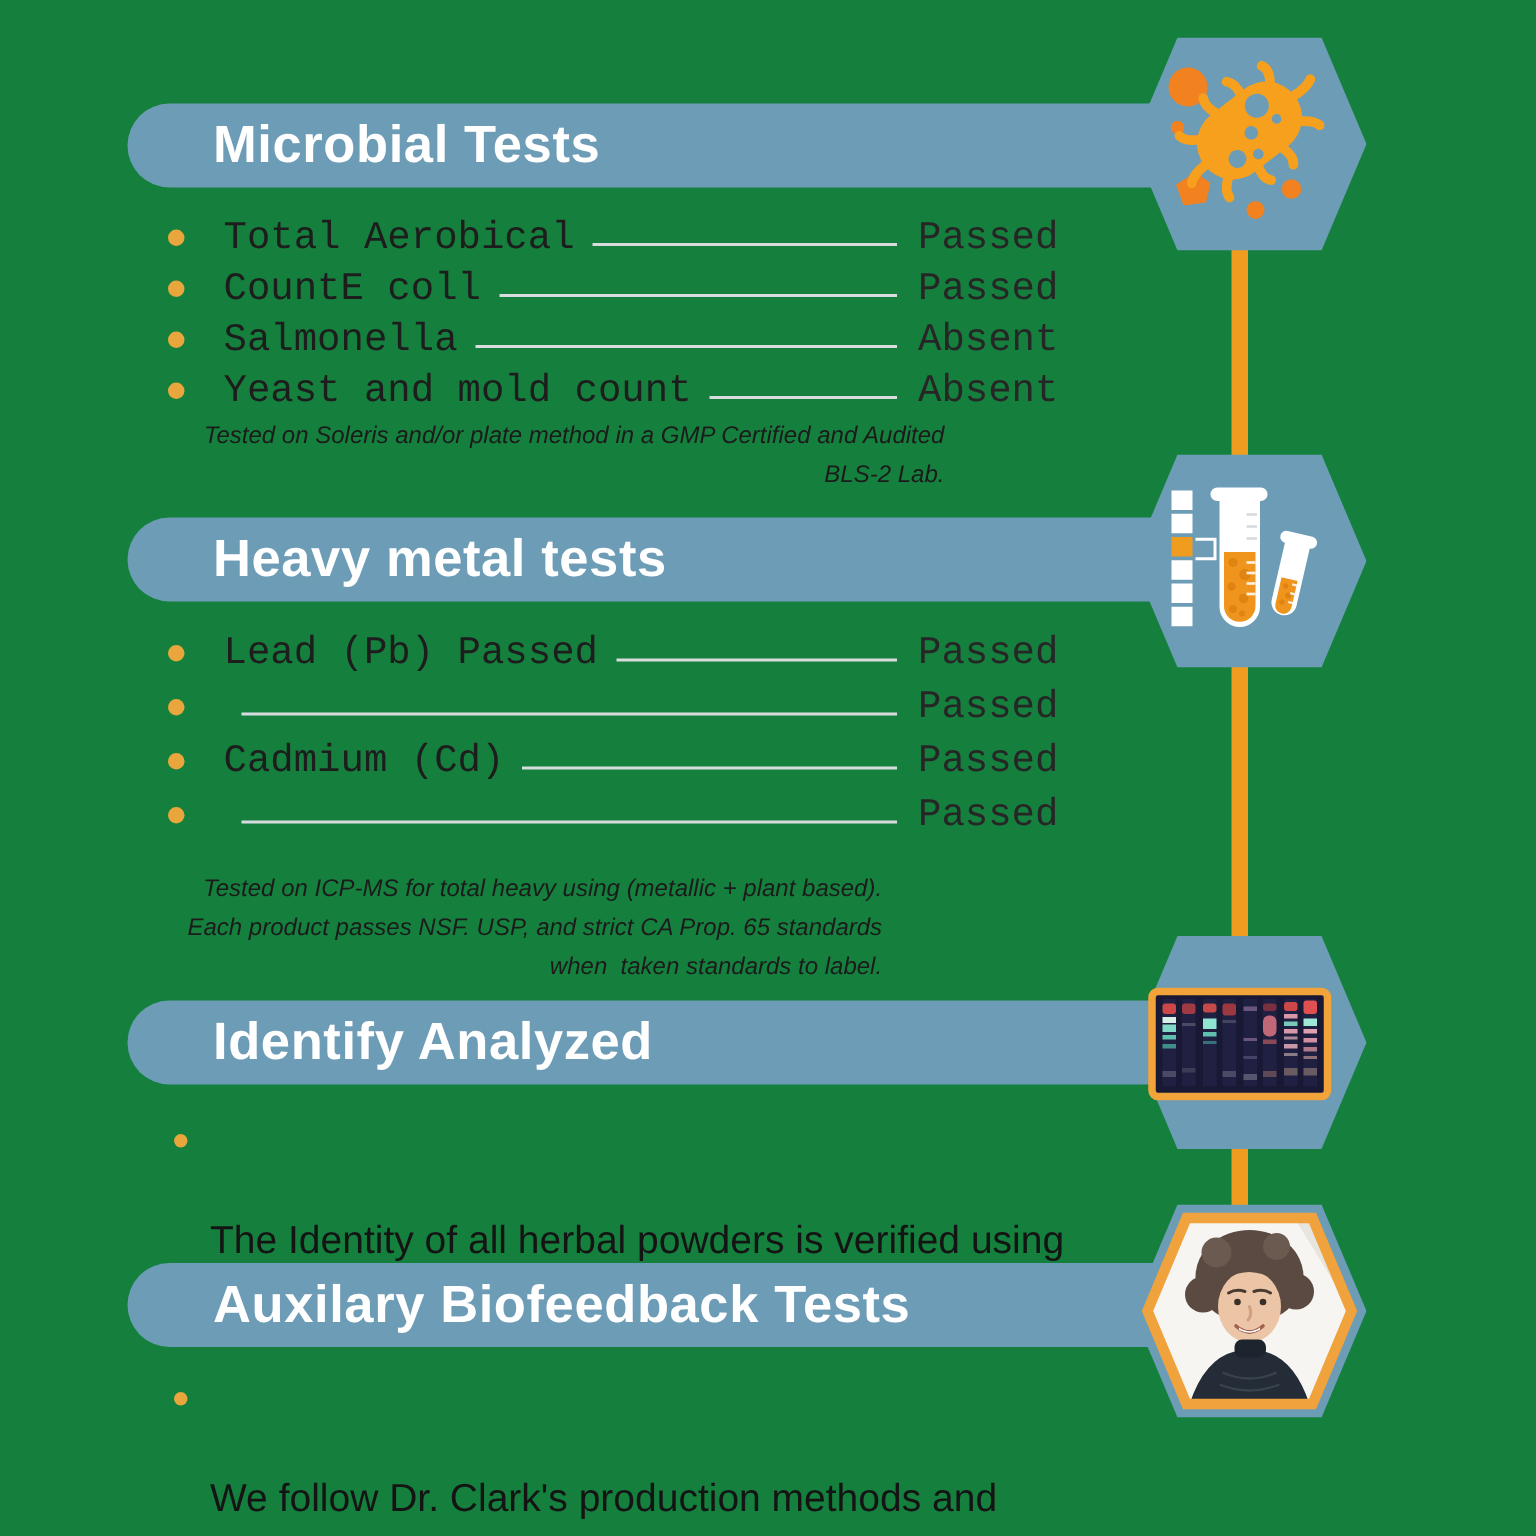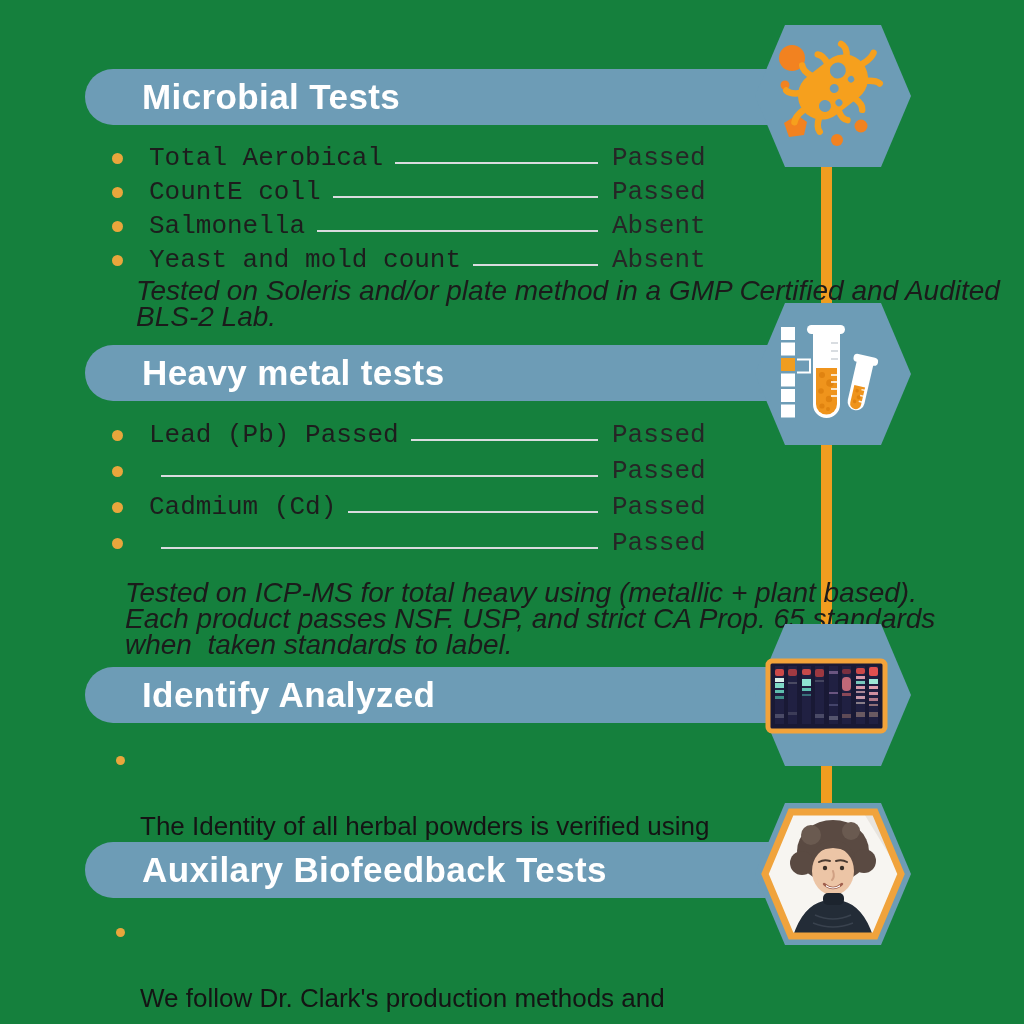--- a/index.html
+++ b/index.html
@@ -22,21 +22,21 @@
   
   .list{position:absolute;left:112px;width:592px;z-index:2;font-family:Liberation Mono, monospace;}
   .l1{top:141px}.l1 .row{height:34px}
   .l2{top:417px}.l2 .row{height:36px}
   .row{display:flex;align-items:center;}
   .dot{width:11px;height:11px;border-radius:50%;background:#e9a63c;margin-right:26px;flex:none;}
   .lbl{font-size:26px;white-space:nowrap;}
   .leader{flex:1;border-top:2px solid #d9dcdf;margin:10px 14px 0 12px;height:0;}
   .status{flex:none;width:92px;font-size:26px;color:#262626;white-space:nowrap;}
   
-  .footnote{position:absolute;z-index:2;font-style:italic;font-size:28px;line-height:26px;color:#1b1b1b;}
+  .footnote{position:absolute;z-index:2;font-style:italic;font-size:16px;line-height:26px;color:#1b1b1b;text-align:right;}
   .footnote div{white-space:pre;}
   .f1{left:136px;top:278px}
   .f2{left:125px;top:580px}
   
   .para{position:absolute;z-index:2;display:flex;font-size:26px;line-height:33px;color:#141414;}
   .p3{left:116px;top:744px}.p4{left:116px;top:916px}
   .dot-sm{width:9px;height:9px;border-radius:50%;background:#e9a63c;margin:12px 15px 0 0;flex:none;}
   .para div{white-space:pre;}
 </style>
 </head>

